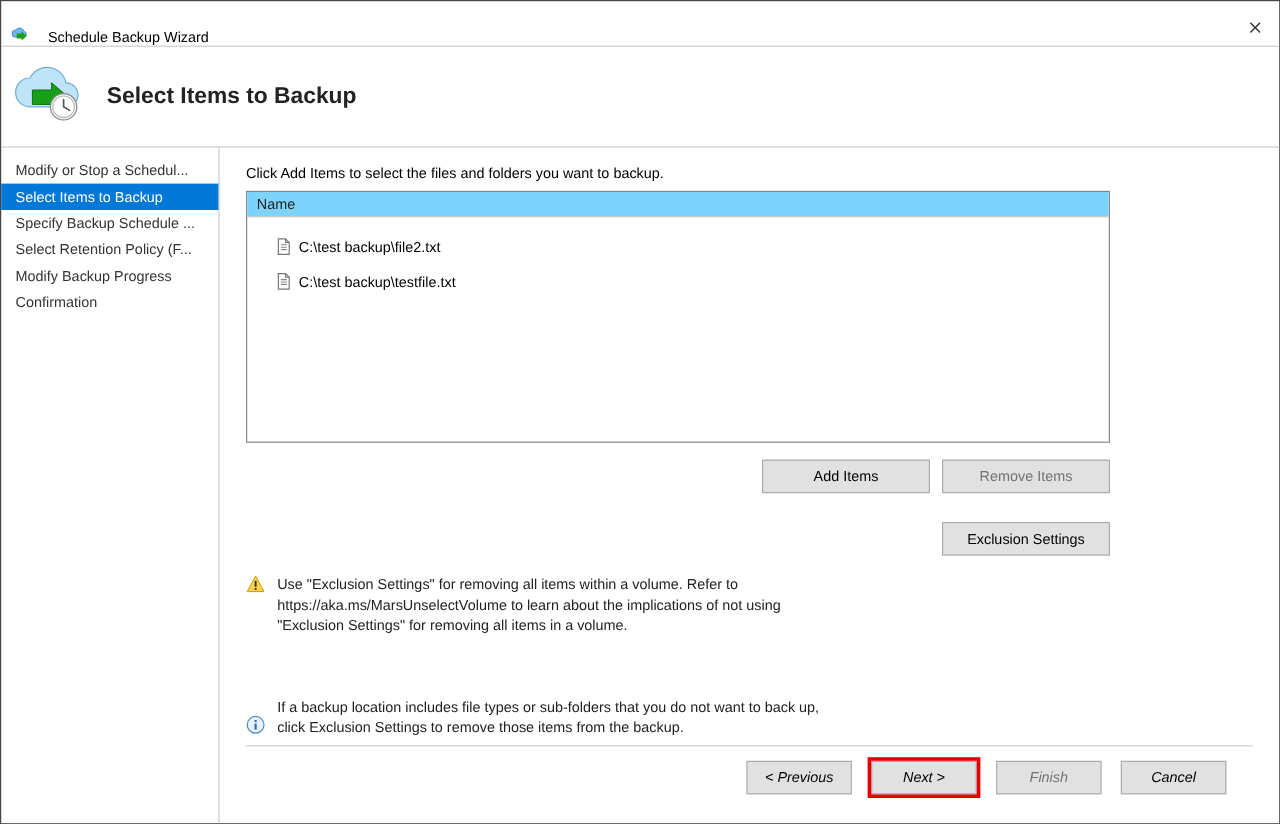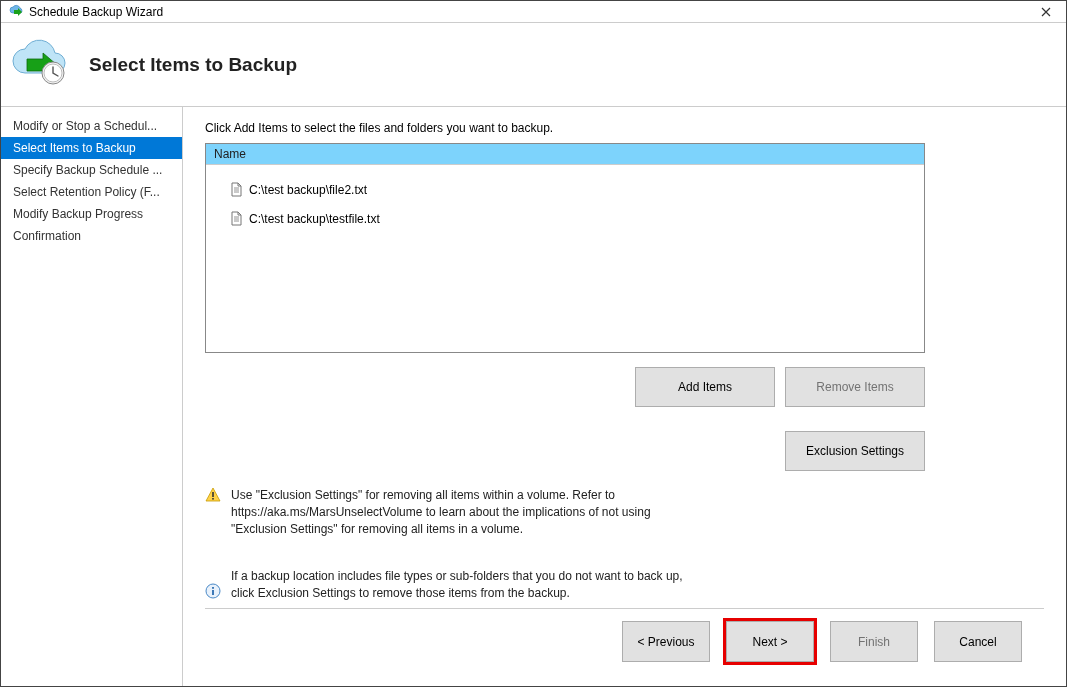--- a/index.html
+++ b/index.html
@@ -1,42 +1,42 @@
 <!DOCTYPE html>
 <html><head>
 <meta charset="utf-8">
 <style>
   * { box-sizing: border-box; }
   html,body { margin:0; padding:0; font-family:"Segoe UI", Arial, sans-serif; font-size:12px; color:#000; background:#fff; }
   .window { width:1067px; height:687px; border:1px solid #444; display:flex; flex-direction:column; background:#fff; position:relative;}
-  .titlebar { height:22px; border-bottom:1px solid #ccc; display:flex; align-items:center; padding:0 8px; }
+  .titlebar { height:38px; border-bottom:1px solid #ccc; display:flex; align-items:flex-end; padding:0 8px;gap:11px; }
   .titlebar .title { flex:1; font-size:12px; padding-left:4px;}
   .close-btn { width:40px; height:30px; display:flex; align-items:center; justify-content:center; cursor:pointer; margin-right:-8px;}
   .close-btn svg { width:10px; height:10px; }
   .header { display:flex; align-items:center; gap:20px; padding:16px 16px 16px 10px;}
   .heading { font-size:19px; font-weight:600; color:#222; }
   .main { flex:1; display:flex; border-top:1px solid #ccc; }
   .sidebar { width:182px; border-right:1px solid #ccc; padding:8px 0; }
   .step { padding:4px 12px; font-size:12px; color:#333; white-space:nowrap; overflow:hidden; text-overflow:ellipsis; cursor:default;}
   .step.selected { background:#0078d7; color:#fff; }
   .content { flex:1; padding:14px 22px 12px 22px; display:flex; flex-direction:column; position:relative;}
   .instruction { font-size:12px; margin-bottom:8px; }
   .listbox { border:1px solid #888; height:210px; width:720px; background:#fff; }
   .list-header { border-bottom:1px solid #ccc; padding:3px 8px; font-size:12px; color:#222; background:#7dd3fc;}
   .list-body { padding:4px 0; }
   .list-item { display:flex; align-items:center; padding:1px 8px 1px 24px; gap:6px; font-size:12px;margin-top:12px;}
   .btn-row { width:720px; display:flex; justify-content:flex-end; gap:10px; margin-top:14px;}
   .btn-row2 { width:720px; display:flex; justify-content:flex-end; margin-top:24px;}
-  .btn { min-width:140px; height:40px; border:1px solid #adadad; background:#e1e1e1; font-size:12px; cursor:pointer; padding:0 10px;}
+  .btn { min-width:140px; height:28px; border:1px solid #adadad; background:#e1e1e1; font-size:12px; cursor:pointer; padding:0 10px;}
   .btn:disabled { color:#737373; cursor:default; background:#e1e1e1;}
   .note { display:flex; gap:10px; margin-top:16px; font-size:12px; max-width:480px; align-items:flex-start;}
   .note-text { line-height:1.4; color:#222;}
   .info-block { display:flex; gap:10px; font-size:12px; max-width:480px; align-items:flex-end; margin-top:auto; margin-bottom:6px;}
   .footer { border-top:1px solid #ccc; padding:12px 22px 12px 0; display:flex; justify-content:flex-end; gap:16px;}
-  .footer .btn { min-width:88px; height:41px;}
+  .footer .btn { min-width:88px; height:28px;font-style:italic;}
   .btn-highlight { outline:3px solid #e60000; outline-offset:0;}
   .titleicon svg { display:block;}
   .file-icon svg{display:block;}
 </style>
 </head>
 <body>
 
 <div class="window">
 
   <div class="titlebar">

